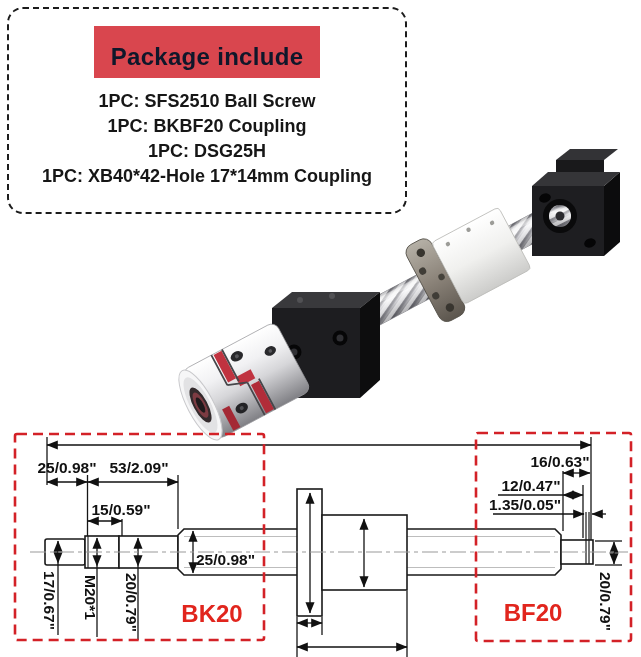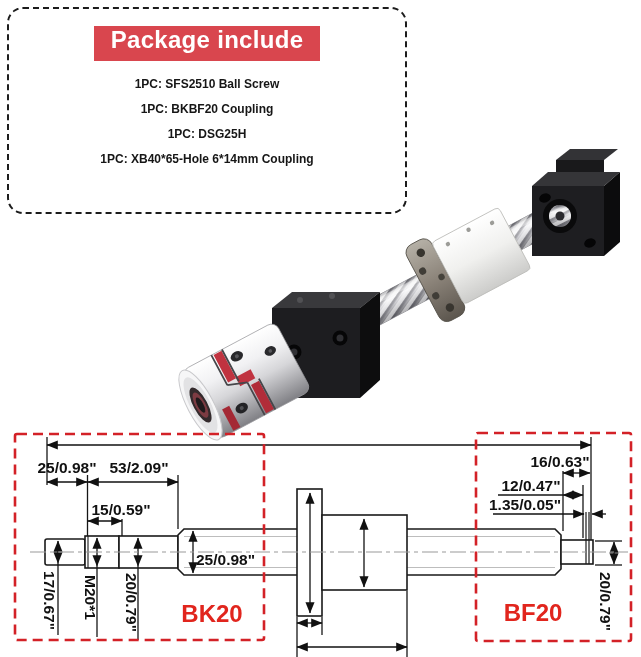--- a/index.html
+++ b/index.html
@@ -7,27 +7,27 @@
     position:relative;width:641px;height:657px;background:#ffffff;
     font-family:"Liberation Sans",sans-serif;overflow:hidden;
   }
   
   .pkg{
     position:absolute;left:7px;top:7px;width:400px;height:207px;
     box-sizing:border-box;border:2.5px dashed #1c1c1c;border-radius:16px;
     text-align:center;z-index:3;background:transparent;
   }
   .pkg-title{
-    display:inline-block;margin-top:17px;background:#d9464e;color:#ffffff;
-    font-weight:bold;font-size:24px;line-height:1;padding:2px 17px 9px;
+    display:inline-block;margin-top:17px;background:#d9464e;color:#0f172a;
+    font-weight:bold;font-size:24px;line-height:1;padding:19px 17px 9px;
     letter-spacing:.3px;
   }
   .pkg-items{margin-top:11px;}
   .pkg-item{
-    font-size:12px;font-weight:bold;color:#161616;line-height:25px;
+    font-size:18px;font-weight:bold;color:#161616;line-height:25px;
     white-space:nowrap;
   }
   
   .photo-svg{position:absolute;left:0;top:0;width:641px;height:657px;z-index:1;}
   .draw-svg{position:absolute;left:0;top:425px;width:641px;height:232px;z-index:2;}
   .dim-txt{font-family:"Liberation Sans",sans-serif;font-size:15.5px;font-weight:bold;fill:#111111;}
   .tag-txt{font-family:"Liberation Sans",sans-serif;font-size:24px;font-weight:bold;fill:#e1251d;}
 </style>
 </head>
 <body>
@@ -135,21 +135,21 @@
       <ellipse cx="-47" cy="0" rx="3" ry="8.5" fill="#1f191b"></ellipse>
     </g>
   </svg>
 
   <div class="pkg">
     <div class="pkg-title">Package include</div>
     <div class="pkg-items">
       <div class="pkg-item">1PC: SFS2510 Ball Screw</div>
       <div class="pkg-item">1PC: BKBF20 Coupling</div>
       <div class="pkg-item">1PC: DSG25H</div>
-      <div class="pkg-item">1PC: XB40*65-Hole 6*14mm Coupling</div>
+      <div class="pkg-item">1PC: XB40*42-Hole 17*14mm Coupling</div>
     </div>
   </div>
 
   <svg class="draw-svg" viewBox="0 0 641 232" aria-hidden="true">
     <defs>
       <marker id="ah" viewBox="0 0 10 8" refX="9.5" refY="4" markerWidth="9" markerHeight="7" orient="auto-start-reverse">
         <path d="M0 0 L10 4 L0 8 z" fill="#111111"></path>
       </marker>
     </defs>
 

